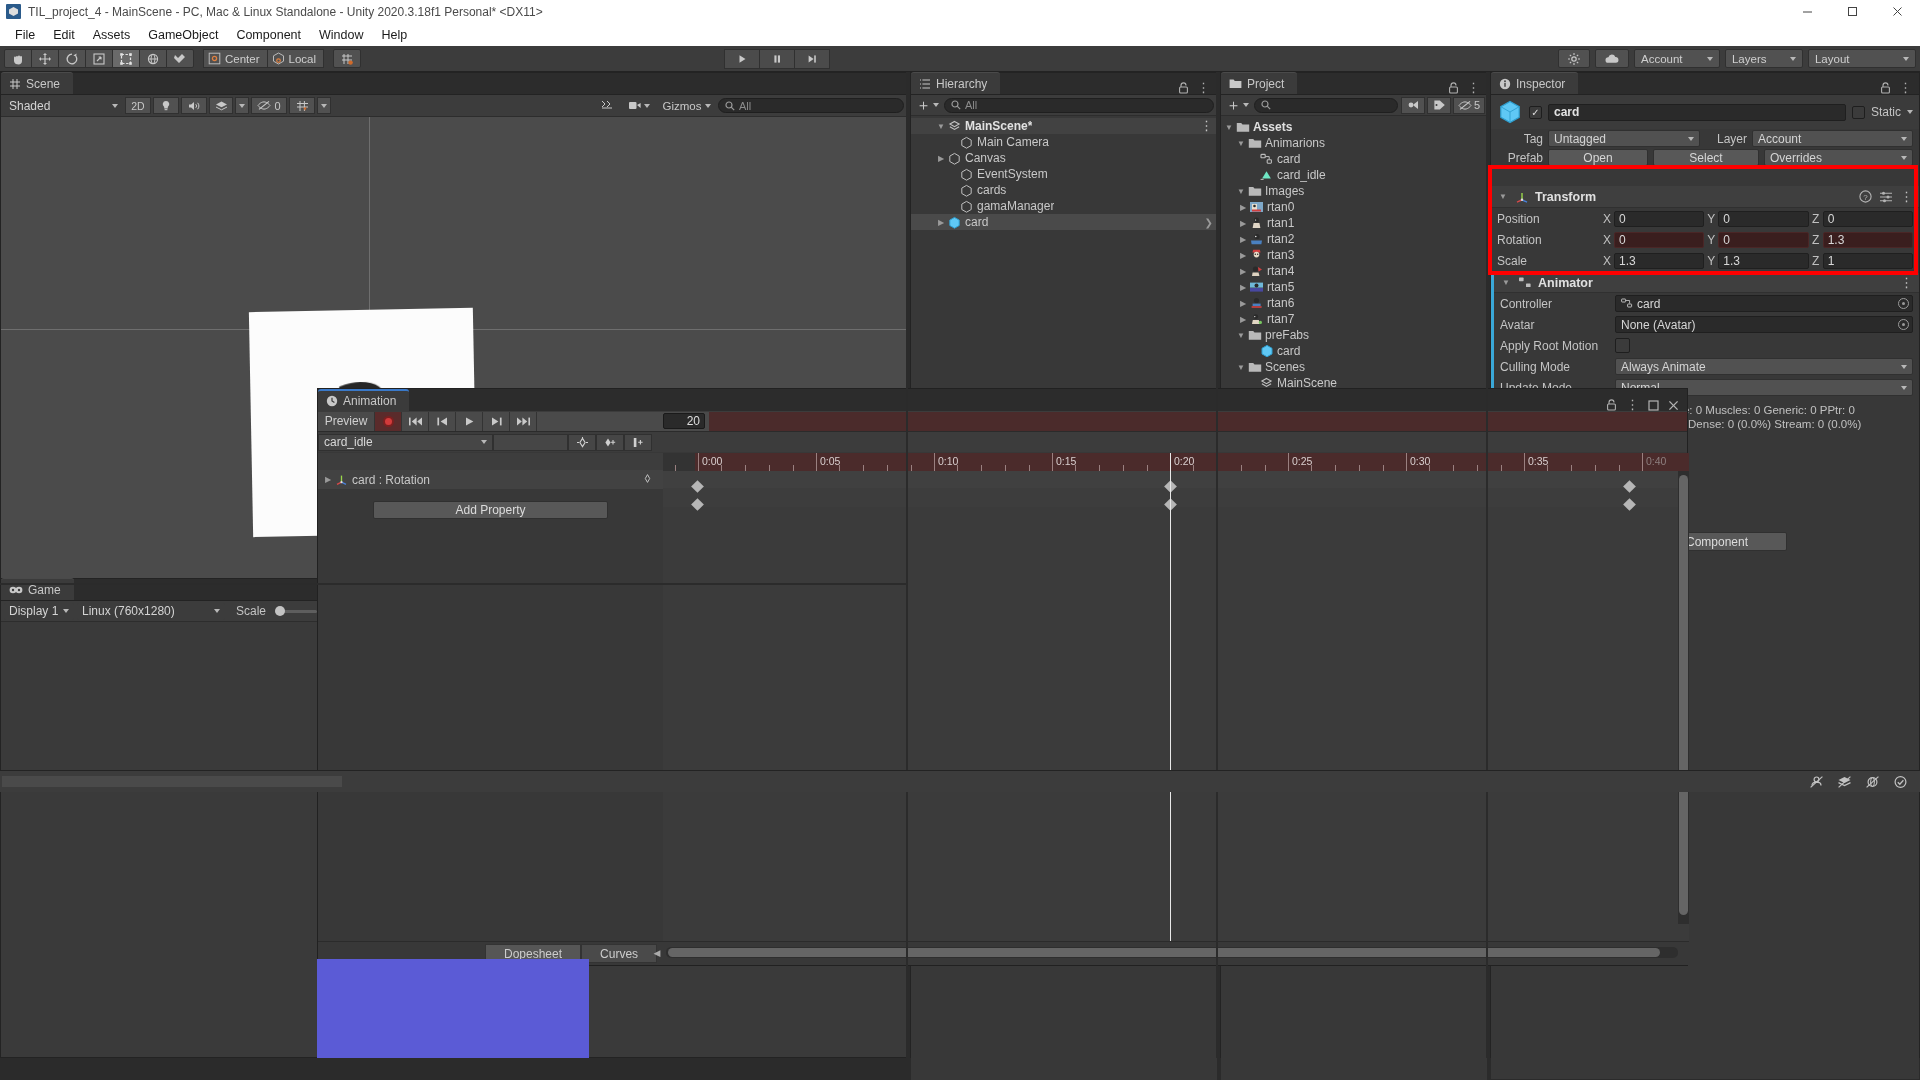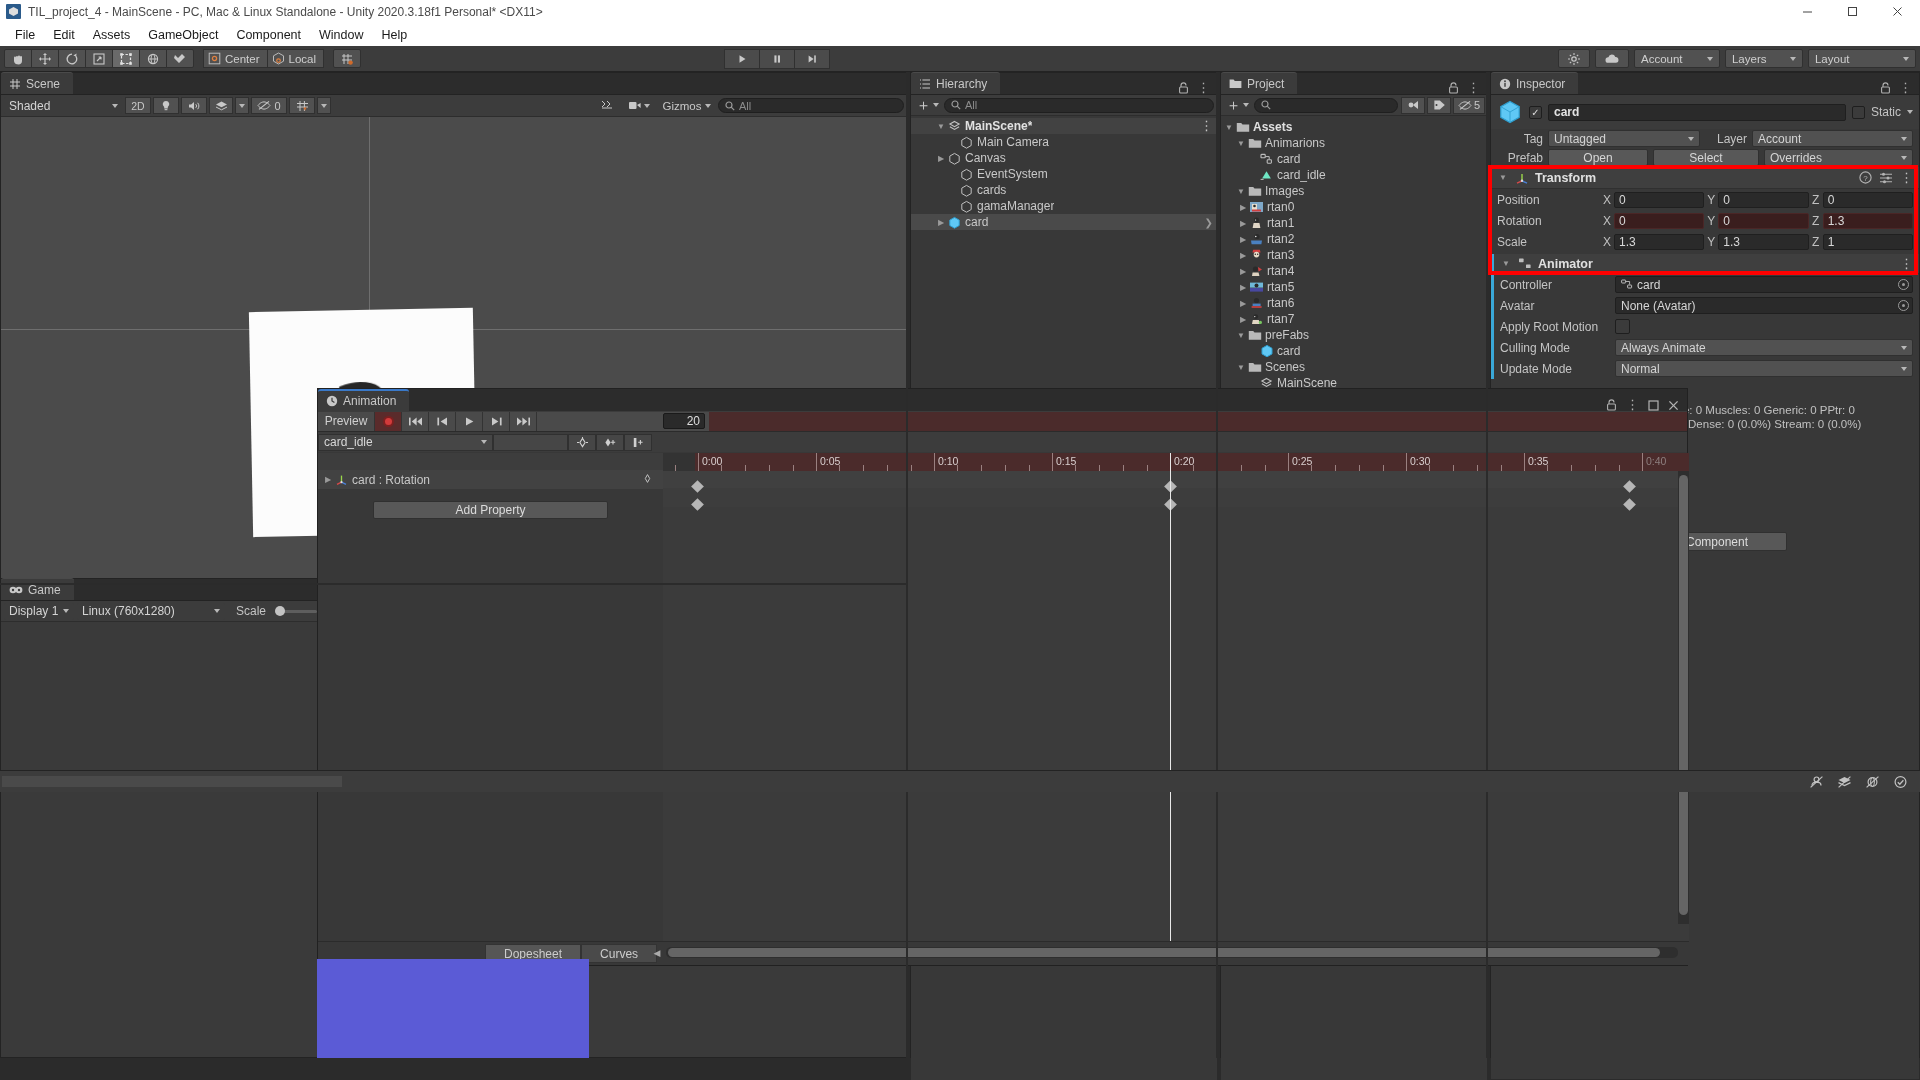--- a/index.html
+++ b/index.html
@@ -867,21 +867,21 @@
       <div class="insp-row">
         <span class="lblr" style="width:46px;">Prefab</span>
         <span class="btnfield" style="width:100px;">Open</span>
         <span class="btnfield" style="width:106px;">Select</span>
         <span class="dropfield" style="flex:1;">
           <span>Overrides</span>
           <span class="caret"></span>
         </span>
       </div>
 
-      <div style="margin-top:0; position:relative;">
+      <div style="margin-top:19px; position:relative;">
         <div class="comp-header">
           <span class="arrow open"></span>
           <svg width="14" height="14" viewBox="0 0 14 14">
               <path d="M7 9.8V3" stroke="#9ad84a" stroke-width="1.4"></path>
               <path d="M7 9.8L2 12.2" stroke="#d84a4a" stroke-width="1.4"></path>
               <path d="M7 9.8l5 2.4" stroke="#4a80d8" stroke-width="1.4"></path>
               <circle cx="7" cy="9.8" r="1.2" fill="#ddd"></circle>
             </svg>
           <span class="ttl">Transform</span>
           <span style="margin-left:auto;display:flex;align-items:center;gap:7px;">

